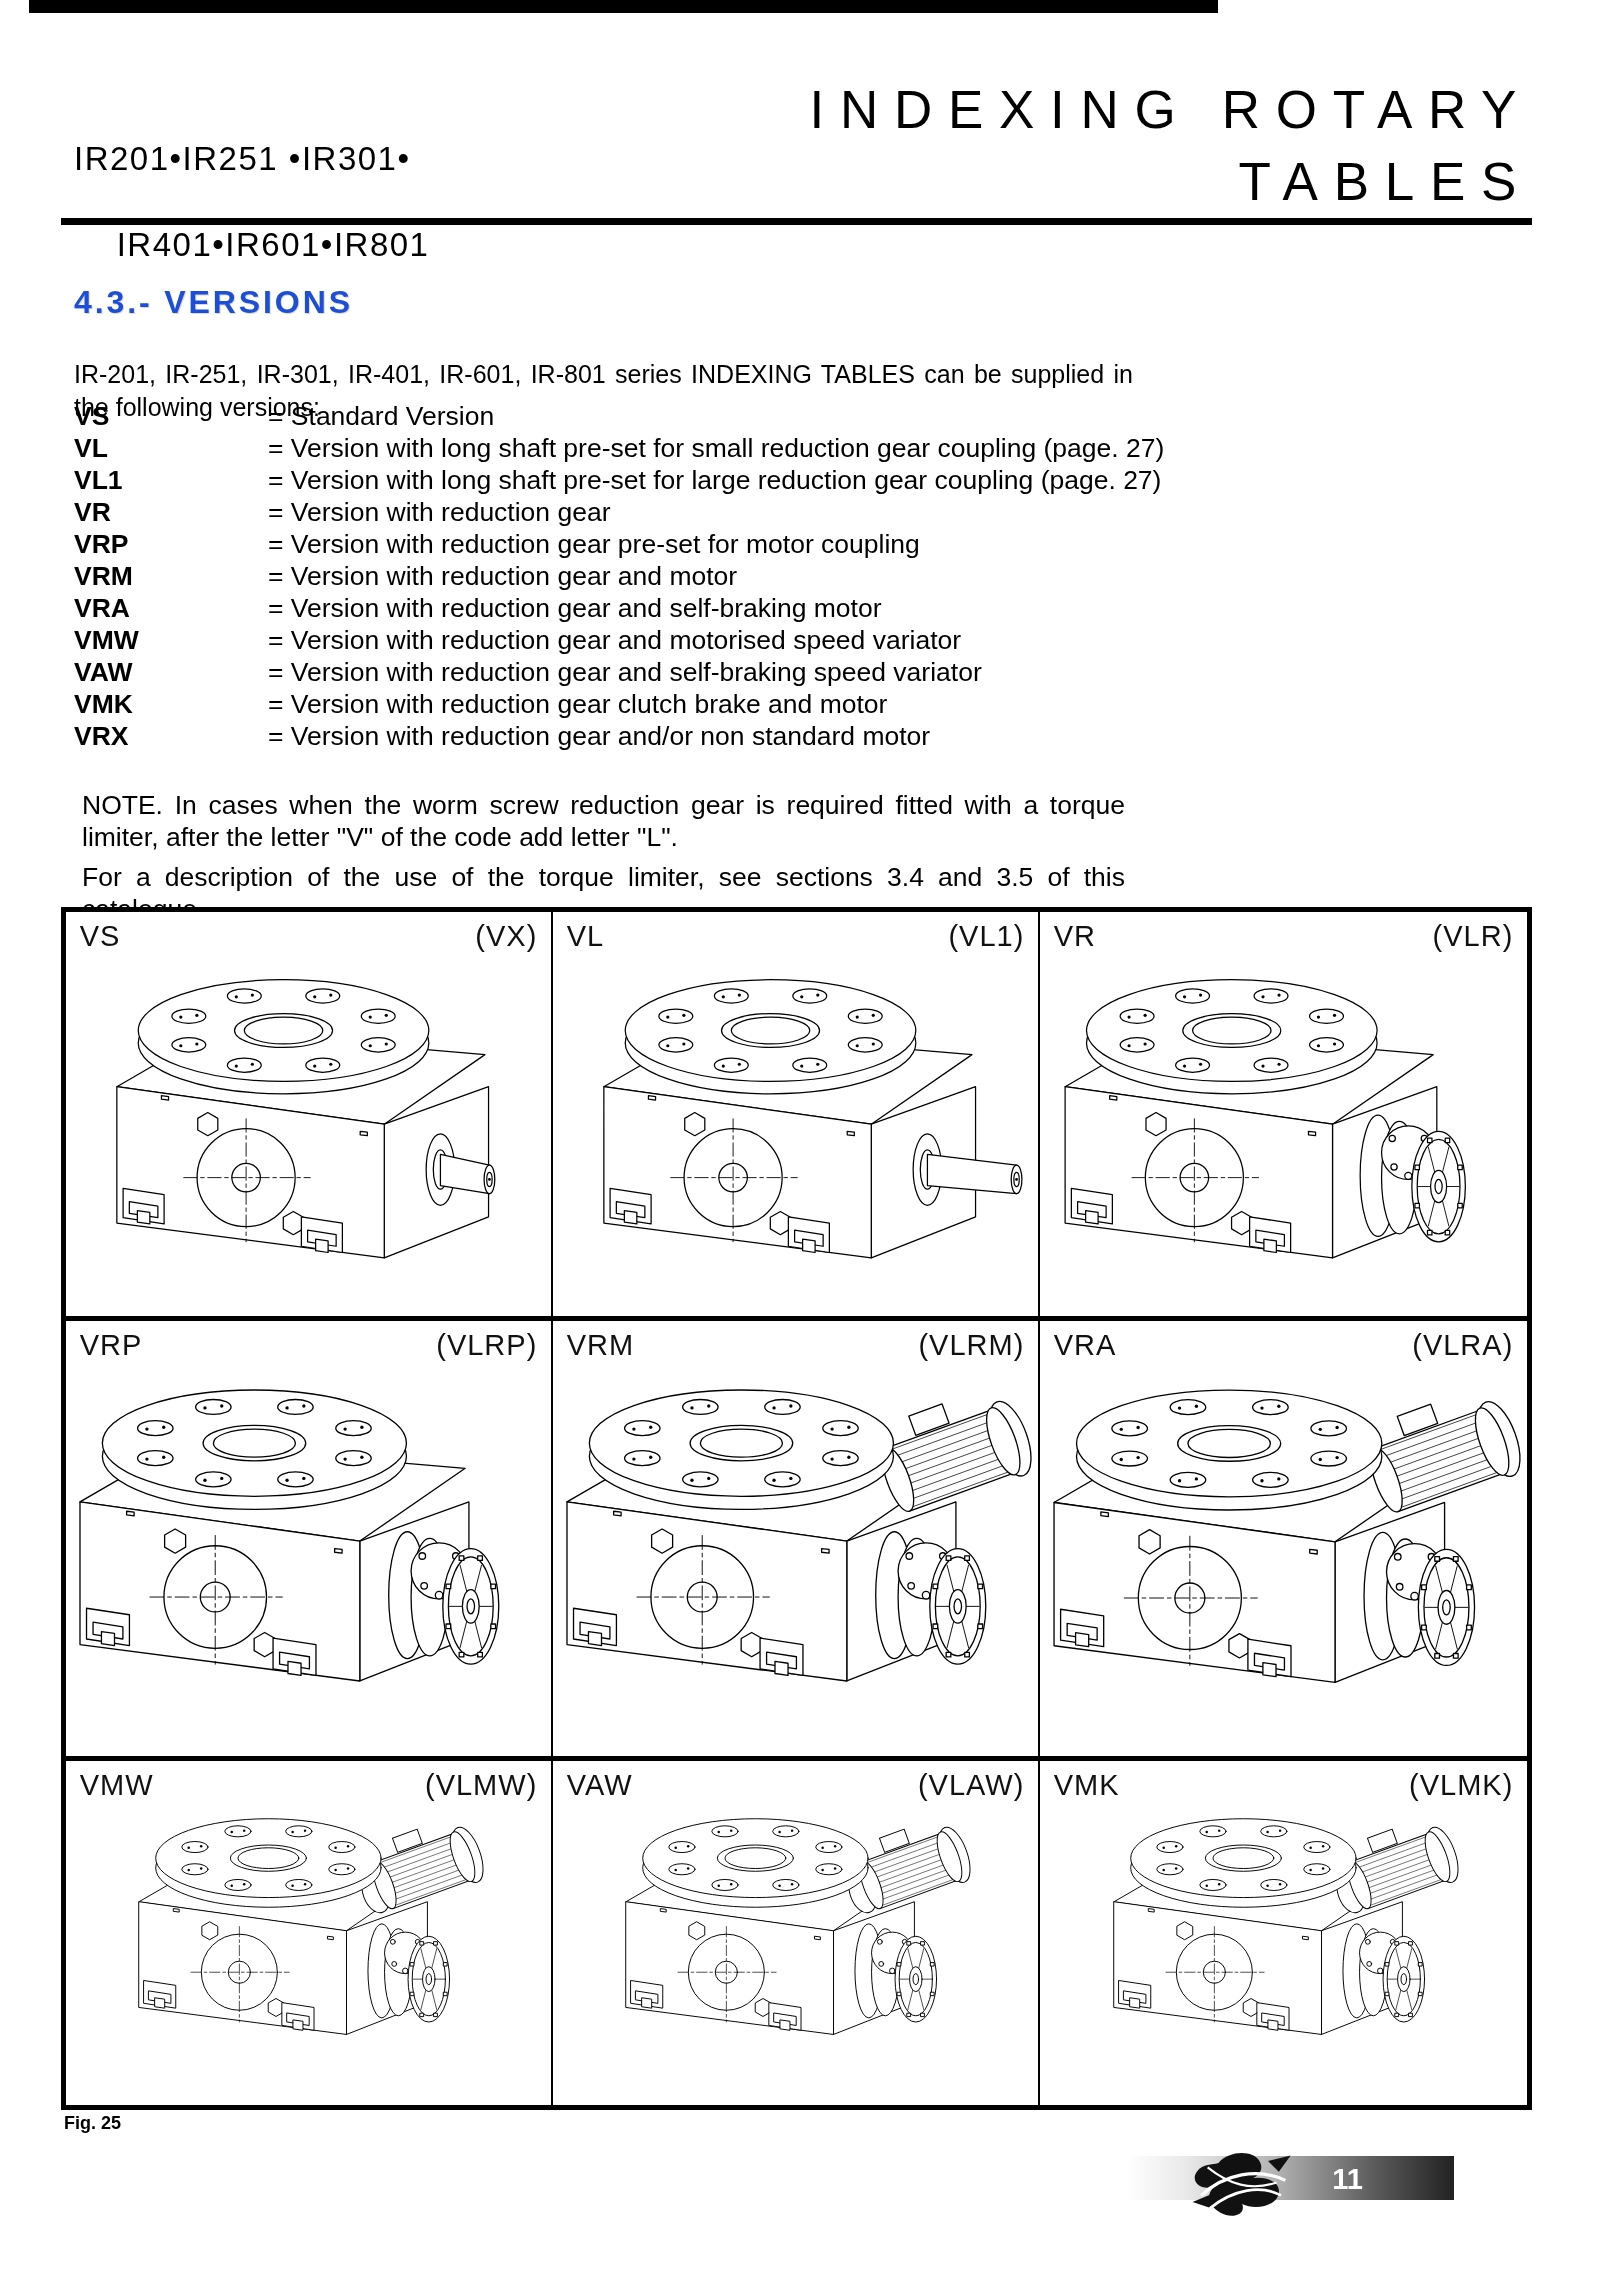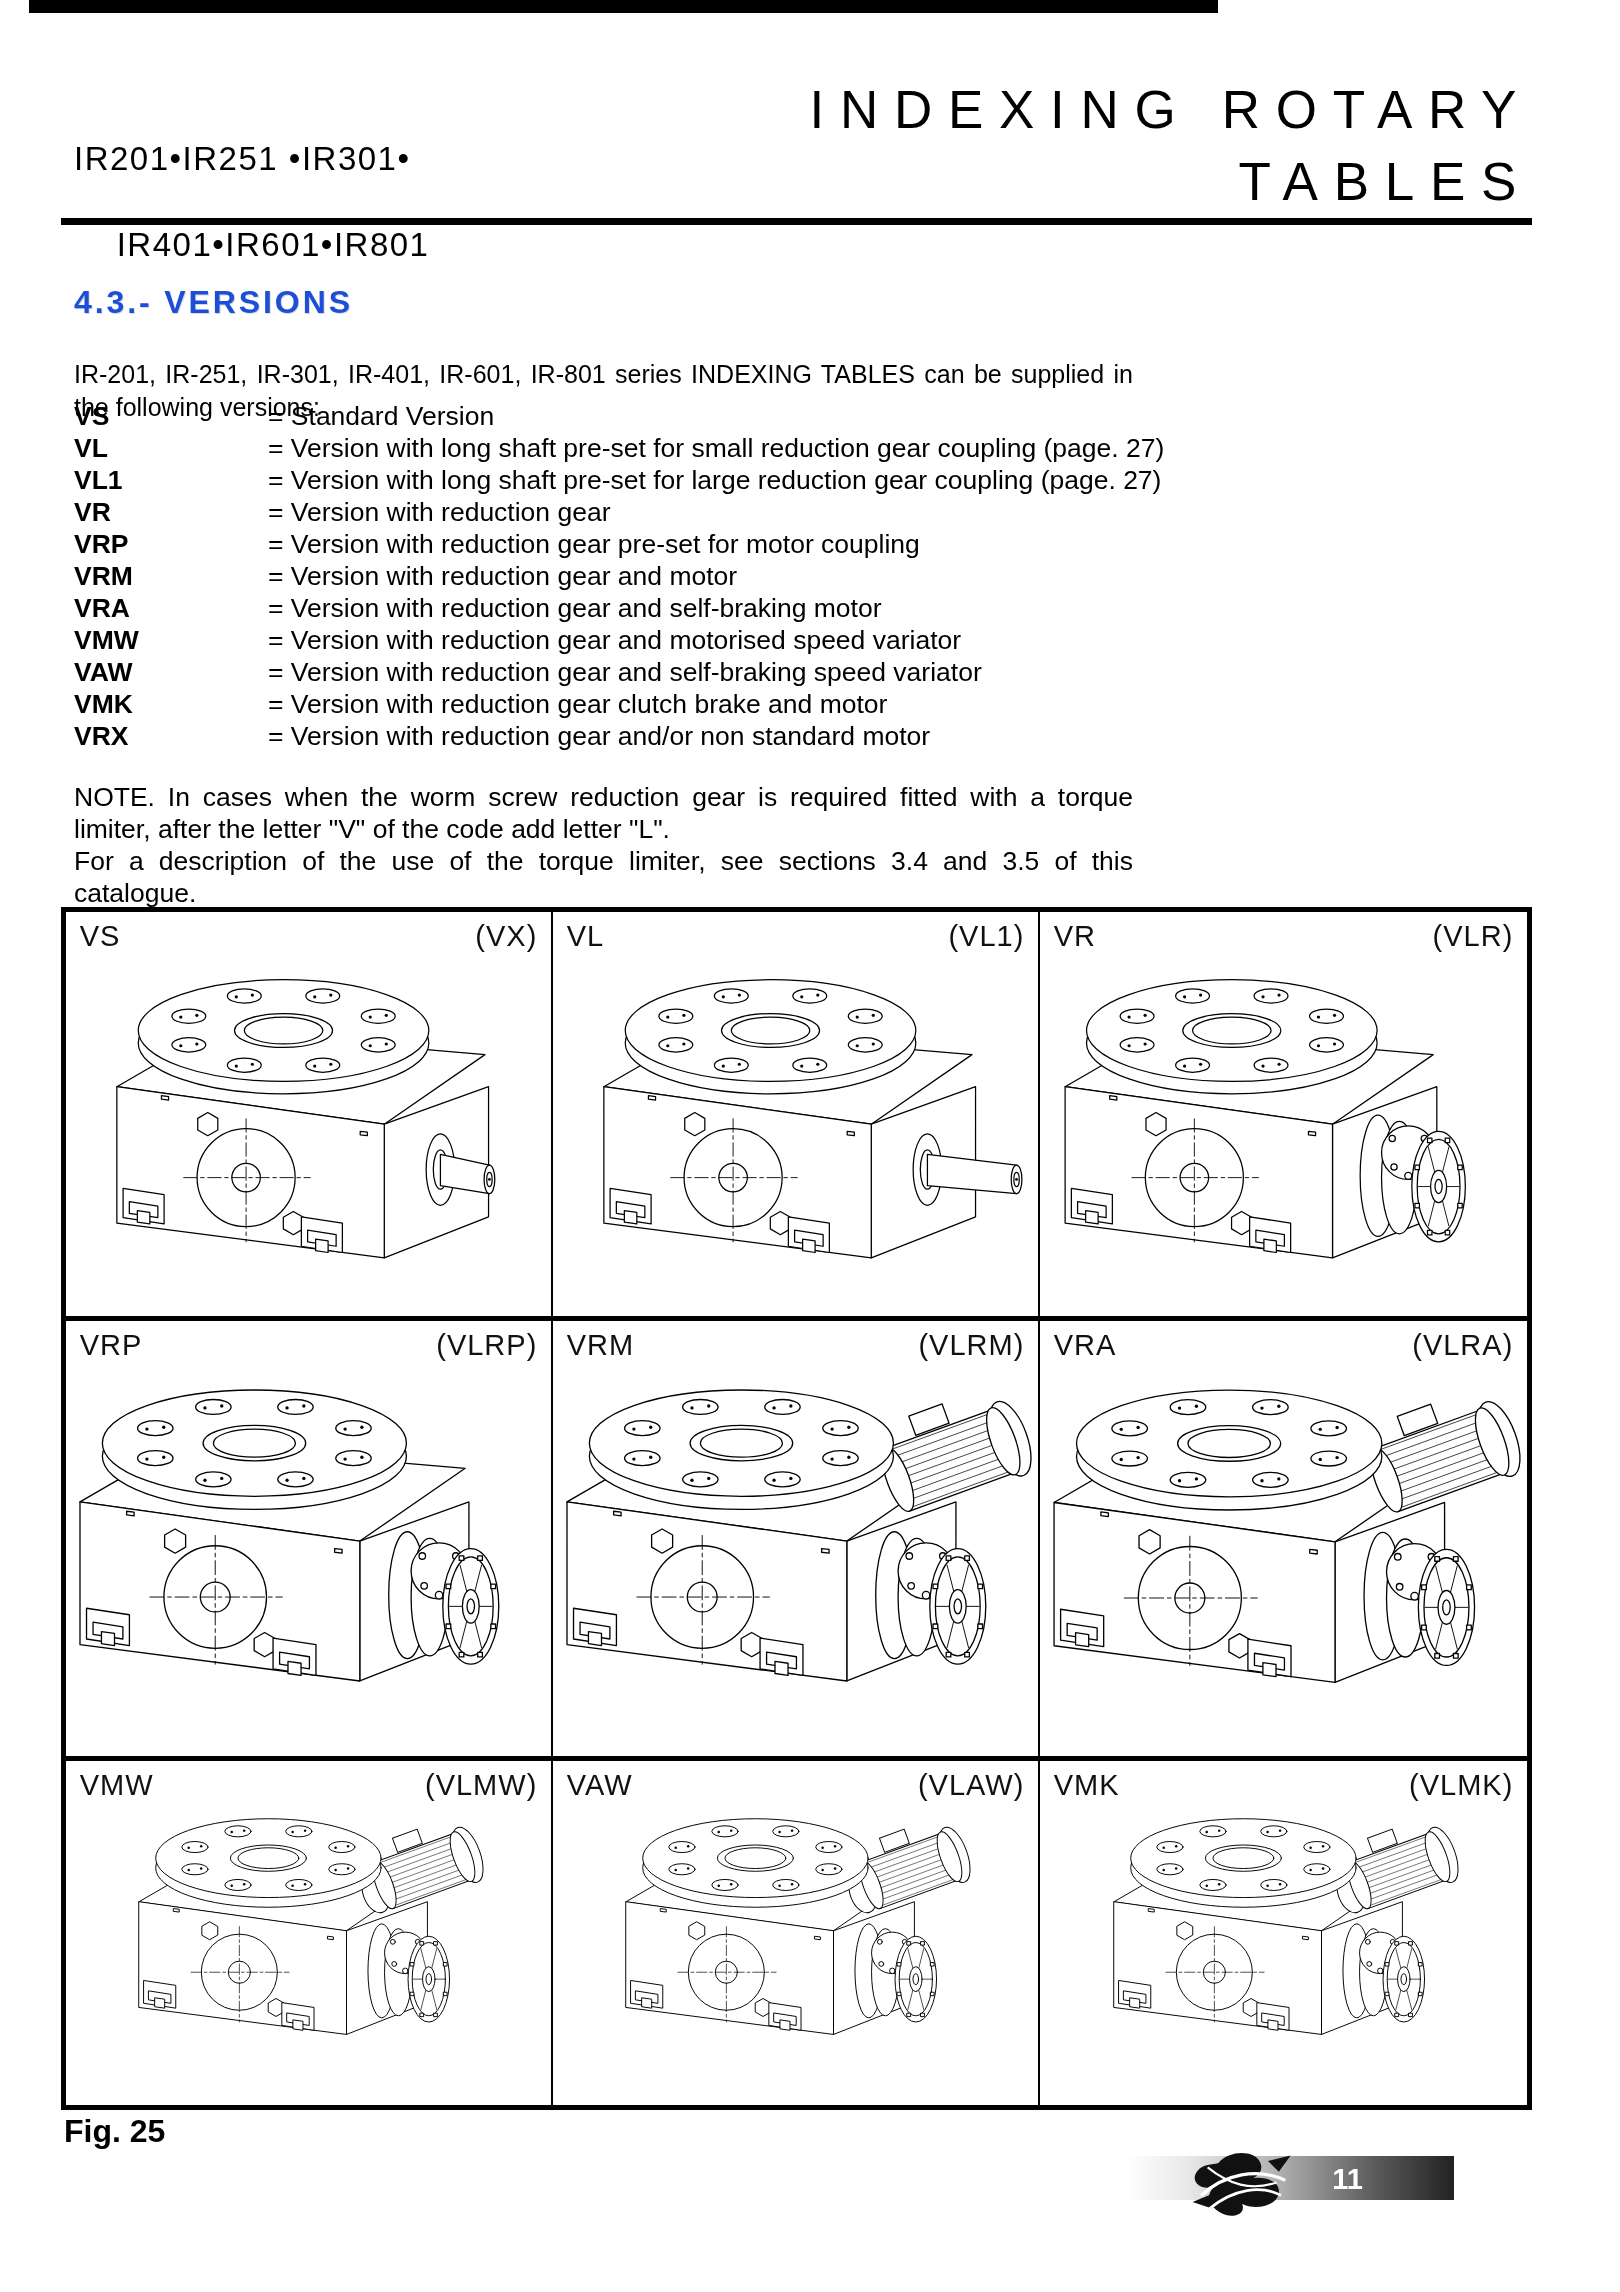--- a/index.html
+++ b/index.html
@@ -18,38 +18,38 @@
   #section-heading{position:absolute;left:74px;top:284px;font-size:32px;font-weight:bold;
                    letter-spacing:2.9px;color:#1d4ed8;text-shadow:1px 1px 0 #d9d9d9;}
   #intro{position:absolute;left:74px;top:333px;width:1059px;font-size:25px;
          line-height:33px;text-align:justify;}
   #versions{position:absolute;left:74px;top:400px;font-size:26.5px;line-height:32px;}
   #versions .vrow{display:flex;}
   #versions .vcode{width:194px;font-weight:bold;flex:0 0 auto;}
   #versions .vdesc{white-space:nowrap;}
   #note{position:absolute;left:74px;top:781px;width:1059px;font-size:26.5px;
         line-height:32px;text-align:justify;}
-  #note p{margin:0;}
+  #note p{margin:8px;}
 
   
   #figure-grid{position:absolute;left:61px;top:907px;width:1471px;height:1203px;
                border:5.9px solid #000;box-sizing:border-box;display:grid;
                grid-template-columns:1fr 1fr 1fr;grid-template-rows:409px 440px 1fr;}
   .cell{position:relative;box-sizing:border-box;background:#fff;}
   .cell.cb{border-bottom:5.9px solid #000;}
   .cell.cr{border-right:2.9px solid #000;}
   .cell .cl,.cell .cralt{position:absolute;top:7.8px;font-size:29px;letter-spacing:1px;color:#111;}
   .cell .cl{left:13.7px;}
   .cell .cralt{right:13.7px;}
   svg.draw{position:absolute;left:0;right:0;top:41px;margin:auto;display:block;width:100%;}
   .r1 svg.draw{height:361px;}
   .r2 svg.draw{height:388px;}
   .r3 svg.draw{height:280px;top:37px;}
 
-  #fig-caption{position:absolute;left:64px;top:2113px;font-size:32px;font-weight:bold;}
+  #fig-caption{position:absolute;left:64px;top:2113px;font-size:18px;font-weight:bold;}
 
   
   #footer-bar{position:absolute;left:1127px;top:2156px;width:327px;height:44px;
     background:linear-gradient(90deg,#ffffff 0%,#e9e9e9 18%,#b4b4b4 45%,#5a5a5a 76%,#222 100%);}
   #brand-logo{position:absolute;left:1186px;top:2148px;width:108px;height:69px;}
   #page-number{position:absolute;left:1318px;top:2163px;width:59px;text-align:center;
                font-size:29px;font-weight:bold;color:#fff;}
 </style>
 </head>
 <body>

